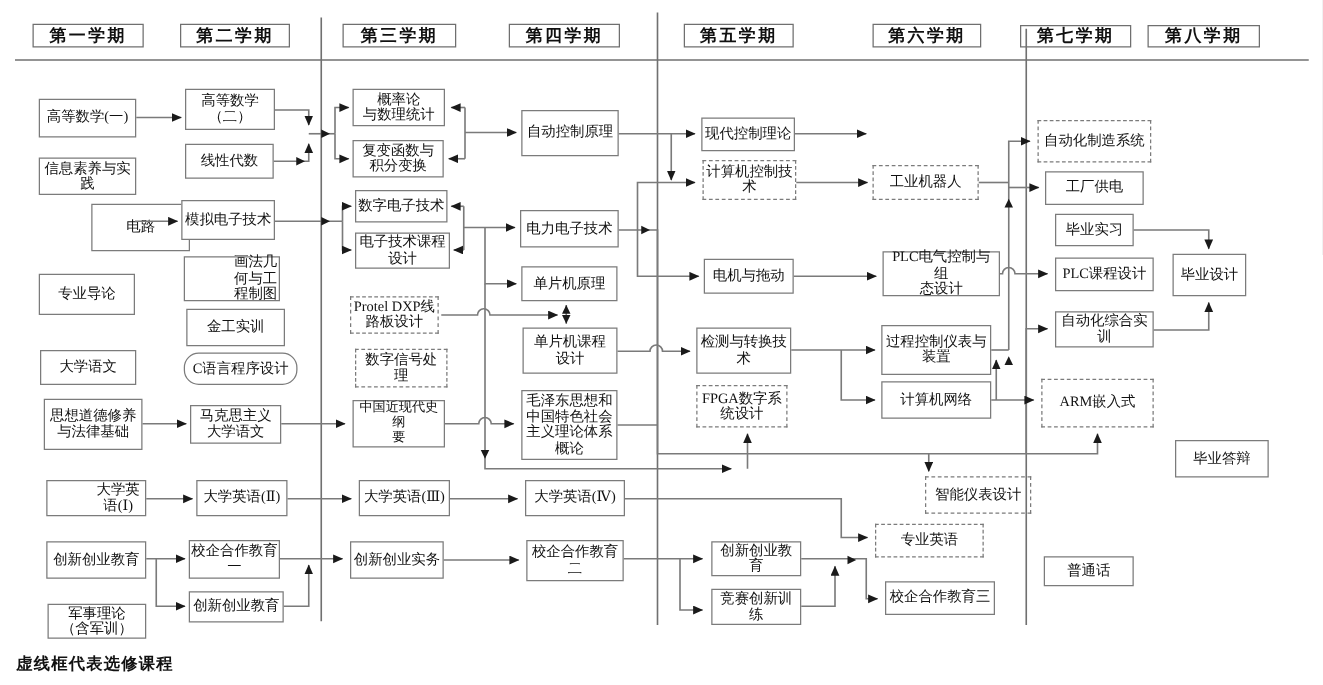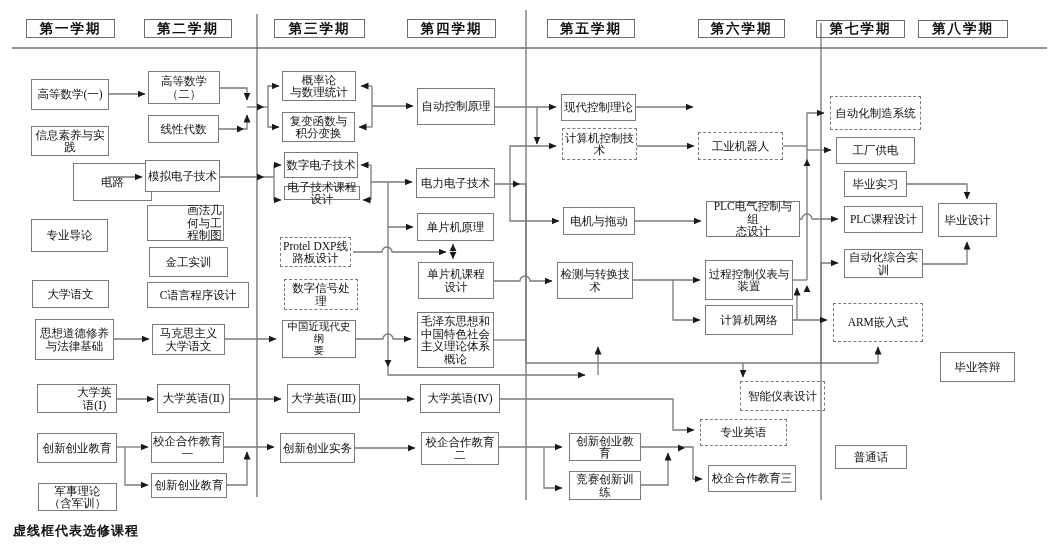--- a/index.html
+++ b/index.html
@@ -148,33 +148,33 @@
     <div class="node" style="left: 37px; top: 433px; width: 80px; height: 30px;">创新创业教育</div>
     <div class="node" style="left: 38px; top: 483px; width: 79px; height: 28px;">军事理论
 （含军训）</div>
     <div class="node" style="left: 148px; top: 71px; width: 72px; height: 33px;">高等数学
 （二）</div>
     <div class="node" style="left: 148px; top: 115px; width: 71px; height: 28px;">线性代数</div>
     <div class="node" style="left: 145px; top: 160px; width: 75px; height: 32px;">模拟电子技术</div>
     <div class="node" style="left: 147px; top: 205px; width: 77px; height: 36px; padding-left: 39px;">画法几何与工
 程制图</div>
     <div class="node" style="left: 149px; top: 247px; width: 79px; height: 30px;">金工实训</div>
-    <div class="node" style="left: 147px; top: 282px; width: 102px; height: 26px;">C语言程序设计</div>
+    <div class="node" style="left: 147px; top: 282px; width: 91px; height: 26px; border-radius: 12px;">C语言程序设计</div>
     <div class="node" style="left: 152px; top: 324px; width: 73px; height: 31px;">马克思主义
 大学语文</div>
     <div class="node" style="left: 157px; top: 384px; width: 73px; height: 29px;">大学英语(Ⅱ)</div>
     <div class="node" style="left: 151px; top: 432px; width: 73px; height: 31px;">校企合作教育
 一</div>
     <div class="node" style="left: 151px; top: 473px; width: 76px; height: 25px;">创新创业教育</div>
     <div class="node" style="left: 282px; top: 71px; width: 74px; height: 30px;">概率论
 与数理统计</div>
     <div class="node" style="left: 282px; top: 112px; width: 73px; height: 30px;">复变函数与
 积分变换</div>
     <div class="node" style="left: 284px; top: 152px; width: 74px; height: 26px;">数字电子技术</div>
-    <div class="node" style="left: 284px; top: 186px; width: 76px; height: 14px;">电子技术课程
+    <div class="node" style="left: 284px; top: 186px; width: 76px; height: 29px;">电子技术课程
 设计</div>
     <div class="node dashed" style="left: 280px; top: 237px; width: 71px; height: 30px;">Protel DXP线
 路板设计</div>
     <div class="node dashed" style="left: 284px; top: 279px; width: 74px; height: 31px;">数字信号处
 理</div>
     <div class="node fs-small" style="left: 282px; top: 320px; width: 74px; height: 38px;">中国近现代史纲
 要</div>
     <div class="node" style="left: 287px; top: 384px; width: 73px; height: 29px;">大学英语(Ⅲ)</div>
     <div class="node" style="left: 280px; top: 433px; width: 75px; height: 30px;">创新创业实务</div>
     <div class="node" style="left: 417px; top: 88px; width: 78px; height: 37px;">自动控制原理</div>
@@ -188,20 +188,22 @@
 概论</div>
     <div class="node" style="left: 420px; top: 384px; width: 80px; height: 29px;">大学英语(Ⅳ)</div>
     <div class="node" style="left: 421px; top: 432px; width: 78px; height: 33px;">校企合作教育
 二</div>
     <div class="node" style="left: 561px; top: 94px; width: 75px; height: 27px;">现代控制理论</div>
     <div class="node dashed" style="left: 562px; top: 128px; width: 75px; height: 32px;">计算机控制技
 术</div>
     <div class="node" style="left: 563px; top: 207px; width: 72px; height: 28px;">电机与拖动</div>
     <div class="node" style="left: 557px; top: 262px; width: 76px; height: 37px;">检测与转换技
 术</div>
+    <div class="node dashed" style="left: 557px; top: 308px; width: 73px; height: 34px;">FPGA数字系
+统设计</div>
     <div class="node" style="left: 569px; top: 433px; width: 72px; height: 28px;">创新创业教育</div>
     <div class="node" style="left: 569px; top: 471px; width: 72px; height: 29px;">竞赛创新训练</div>
     <div class="node dashed" style="left: 698px; top: 132px; width: 85px; height: 28px;">工业机器人</div>
     <div class="node" style="left: 706px; top: 201px; width: 94px; height: 36px;">PLC电气控制与组
 态设计</div>
     <div class="node" style="left: 705px; top: 260px; width: 88px; height: 40px;">过程控制仪表与
 装置</div>
     <div class="node" style="left: 705px; top: 305px; width: 88px; height: 30px;">计算机网络</div>
     <div class="node dashed" style="left: 700px; top: 381px; width: 85px; height: 30px; margin-left: 40px;">智能仪表设计</div>
     <div class="node dashed" style="left: 700px; top: 419px; width: 87px; height: 27px;">专业英语</div>

